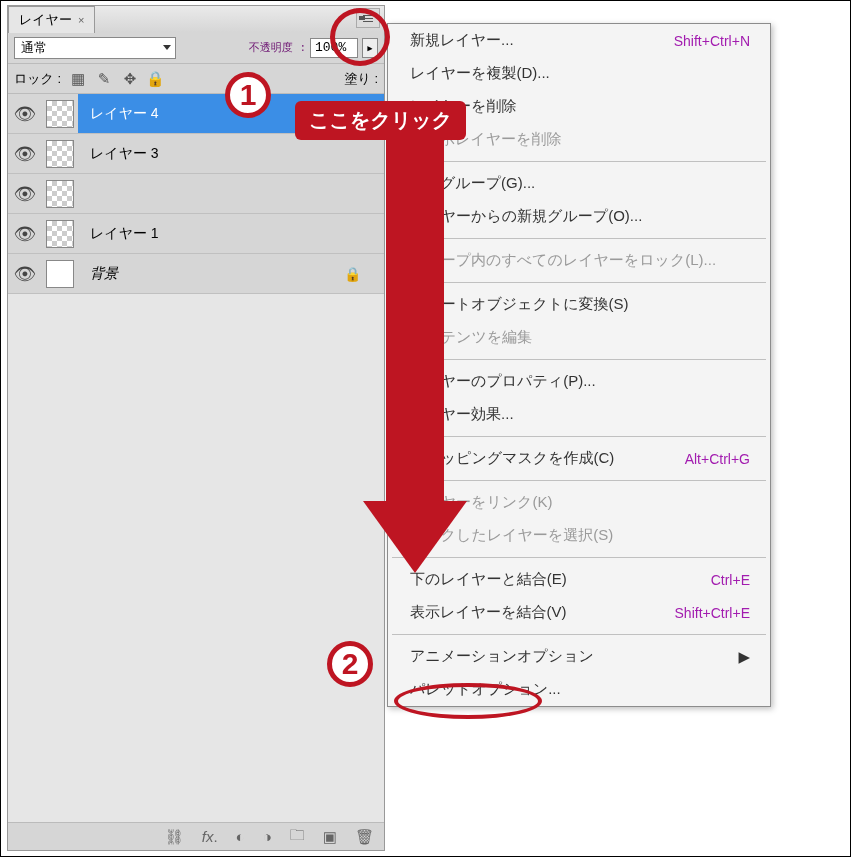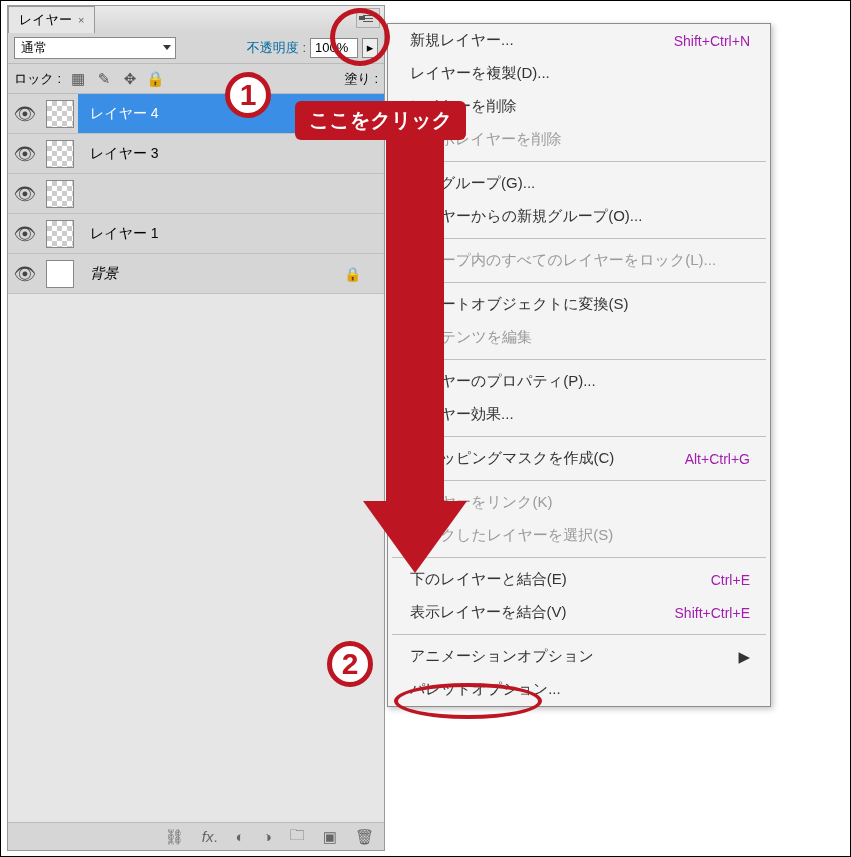--- a/index.html
+++ b/index.html
@@ -56,34 +56,35 @@
 .panel-menu-btn div { width: 10px; height: 1px; background: #555; }
 .panel-menu-btn .tri { width: 0; height: 0; border-top: 4px solid #555; border-left: 3px solid transparent; border-right: 3px solid transparent; position: absolute; left: 2px; top: 7px;}
 .blend-row {
   height: 32px;
   background: #d6d6d6;
   display: flex;
   align-items: center;
   padding: 0 6px;
   gap: 4px;
   border-bottom: 1px solid #bbb;
+  font-family: Liberation Mono, monospace;
 }
 .blend-select {
   width: 162px;
   height: 22px;
   background: #fff;
   border: 1px solid #888;
   padding-left: 6px;
   display: flex;
   align-items: center;
   justify-content: space-between;
   padding-right: 4px;
 }
 .blend-select .tri-d { width: 0; height: 0; border-top: 5px solid #333; border-left: 4px solid transparent; border-right: 4px solid transparent; }
-.opacity-label { margin-left: auto; font-size: 13px; color: #0369a1; }
+.opacity-label { margin-left: auto; font-size: 11px; color: #701a75; }
 .opacity-input { width: 48px; height: 20px; background: #fff; border: 1px solid #888; padding-left: 4px; display: flex; align-items: center;}
 .opacity-arrow { width: 16px; height: 20px; background: #eee; border: 1px solid #888; display:flex;align-items:center;justify-content:center;}
 .lock-row {
   height: 30px;
   background: #d6d6d6;
   display: flex;
   align-items: center;
   padding: 0 6px;
   gap: 8px;
   border-bottom: 1px solid #bbb;

